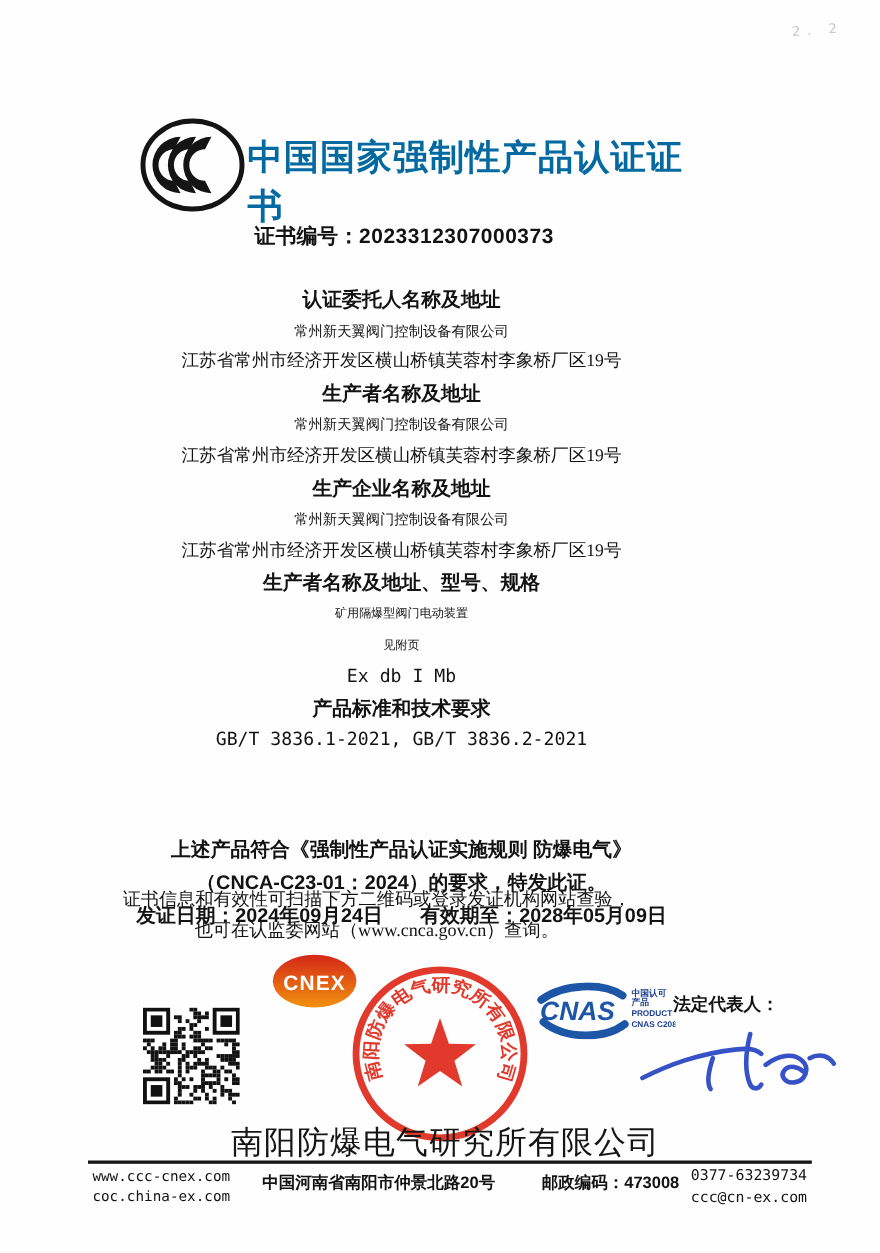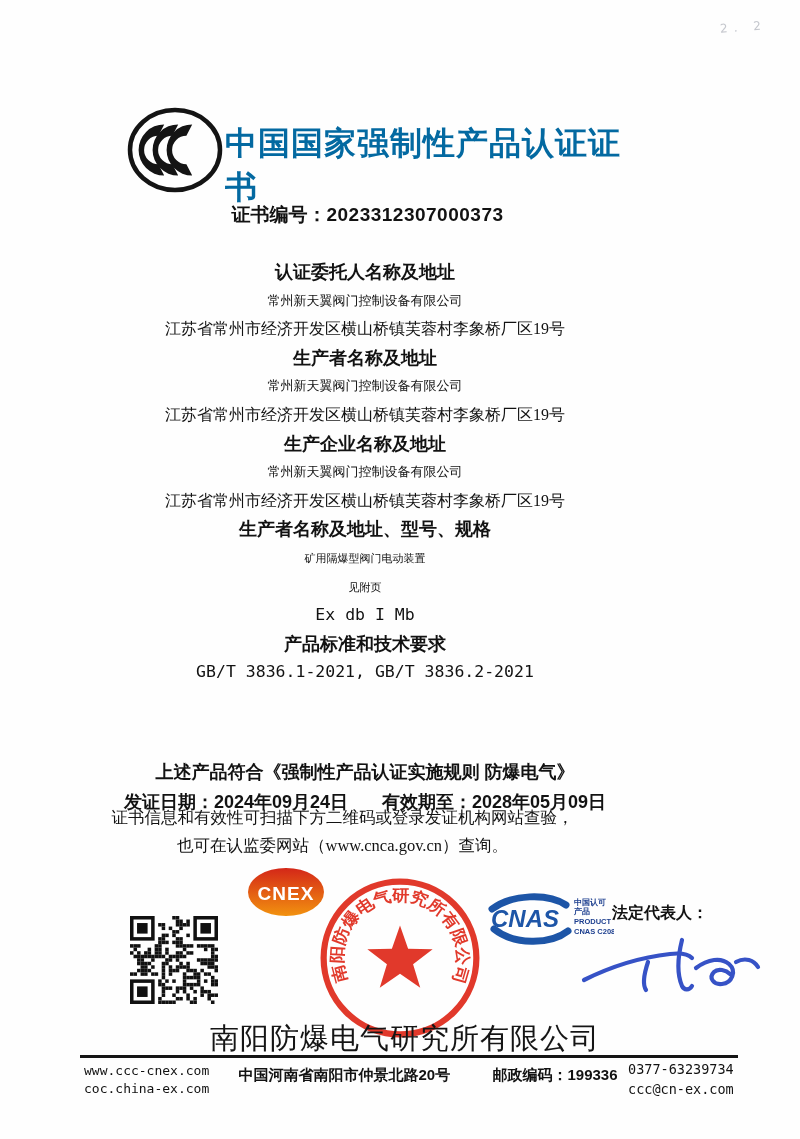--- a/index.html
+++ b/index.html
@@ -94,20 +94,21 @@
     <div class="ln h">生产者名称及地址、型号、规格</div>
     <div class="ln plain">矿用隔爆型阀门电动装置</div>
     <div class="ln plain">见附页</div>
     <div class="ln mono">Ex db I Mb</div>
     <div class="ln h">产品标准和技术要求</div>
     <div class="ln mono">GB/T 3836.1-2021, GB/T 3836.2-2021</div>
   </div>
 
   <div class="statement">
     <div class="ln2">上述产品符合《强制性产品认证实施规则 防爆电气》</div>
+    <div class="ln2">（CNCA-C23-01：2024）的要求，特发此证。</div>
     <div class="ln2">
       <span>发证日期：2024年09月24日</span><span class="dates-gap"></span><span>有效期至：2028年05月09日</span>
     </div>
   </div>
 
   <div class="note">
     <div class="ln3">证书信息和有效性可扫描下方二维码或登录发证机构网站查验，</div>
     <div class="ln3">也可在认监委网站（www.cnca.gov.cn）查询。</div>
   </div>
 
@@ -385,20 +386,20 @@
 
   <div class="rule"></div>
 
   <div class="f-left">
     <div>www.ccc-cnex.com</div>
     <div>coc.china-ex.com</div>
   </div>
   <div class="f-center">
     <span>中国河南省南阳市仲景北路20号</span>
     <span class="dates-gap"></span>
-    <span>邮政编码：199336</span>
+    <span>邮政编码：473008</span>
   </div>
   <div class="f-right">
     <div>0377-63239734</div>
     <div>ccc@cn-ex.com</div>
   </div>
 
 </div>
 
 </body></html>

